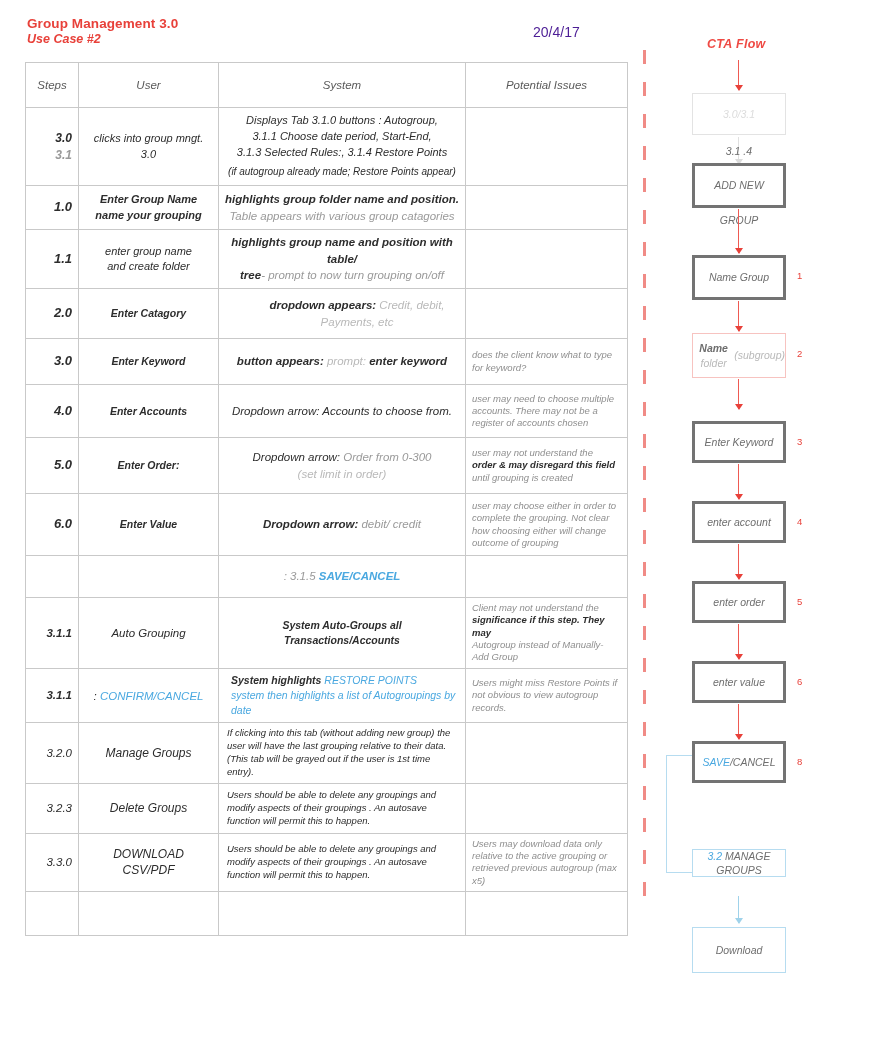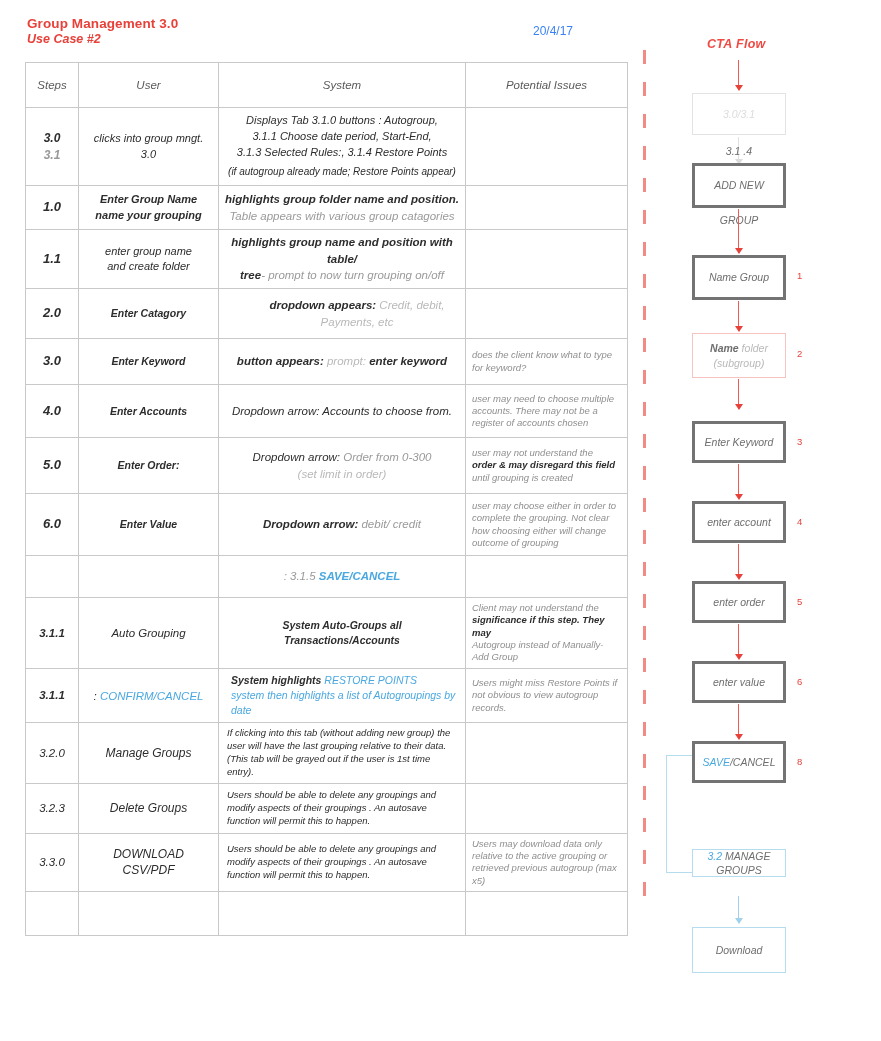--- a/index.html
+++ b/index.html
@@ -13,21 +13,21 @@
   #doc-title{
     position:absolute;left:27px;top:16px;
     font-size:13.5px;font-weight:600;color:#e8413a;letter-spacing:.1px;
   }
   #doc-subtitle{
     position:absolute;left:27px;top:32px;
     font-size:12.5px;font-style:italic;font-weight:600;color:#e8413a;
   }
   #doc-date{
     position:absolute;left:533px;top:24px;
-    font-size:12px;color:#3b82f6;
+    font-size:14px;color:#4c1d95;
   }
   #cta-flow-title{
     position:absolute;left:707px;top:37px;
     font-size:12.5px;font-style:italic;font-weight:600;color:#ef4a44;
     letter-spacing:.3px;
   }
   
   #usecase-table{
     position:absolute;left:25px;top:62px;width:602px;
     border-collapse:collapse;table-layout:fixed;
@@ -40,21 +40,21 @@
     background:#fff;
   }
   #usecase-table th{
     font-weight:400;font-size:11.5px;color:#5a5a5a;text-align:center;
     height:36px;
   }
   .col-steps{width:53px;}
   .col-user{width:140px;}
   .col-system{width:247px;}
   .col-issues{width:162px;}
-  td.c-steps{text-align:center;font-weight:700;font-size:13px;color:#2d2d2d;line-height:1.25;}
+  td.c-steps{text-align:right;font-weight:700;font-size:13px;color:#2d2d2d;line-height:1.25;}
   td.c-user{text-align:center;font-size:11px;color:#2d2d2d;line-height:1.4;}
   td.c-system{text-align:center;font-size:11px;color:#2d2d2d;line-height:1.45;}
   td.c-issues{text-align:left;font-size:9.5px;color:#8f8f8f;line-height:1.3;padding-left:7px;}
   tr.shaded td{background:#f2f2f2;}
   
   .t-grey{color:#b9b9b9;}
   .t-mid{color:#9a9a9a;}
   .t-dark{color:#2d2d2d;}
   .t-red{color:#e8413a;}
   .t-green{color:#2aa84a;}
@@ -330,21 +330,21 @@
     <span>GROUP</span>
   </div>
   <div class="arrow" style="top:154px;height:44px"></div>
 
   <div class="fbox red" style="top:200px;height:45px">
     <span>Name Group</span>
   </div>
   <div class="fnum" style="top:215px">1</div>
   <div class="arrow" style="top:246px;height:30px"></div>
 
-  <div class="fbox red-faint" style="top:278px;height:45px;flex-direction:column">
+  <div class="fbox red-faint" style="top:278px;height:45px;">
     <span><b>Name</b><span class="t-grey"> folder</span></span>
     <span class="t-grey">(subgroup)</span>
   </div>
   <div class="fnum" style="top:293px">2</div>
   <div class="arrow" style="top:324px;height:30px"></div>
 
   <div class="fbox red" style="top:366px;height:42px">
     <span>Enter Keyword</span>
   </div>
   <div class="fnum" style="top:381px">3</div>

